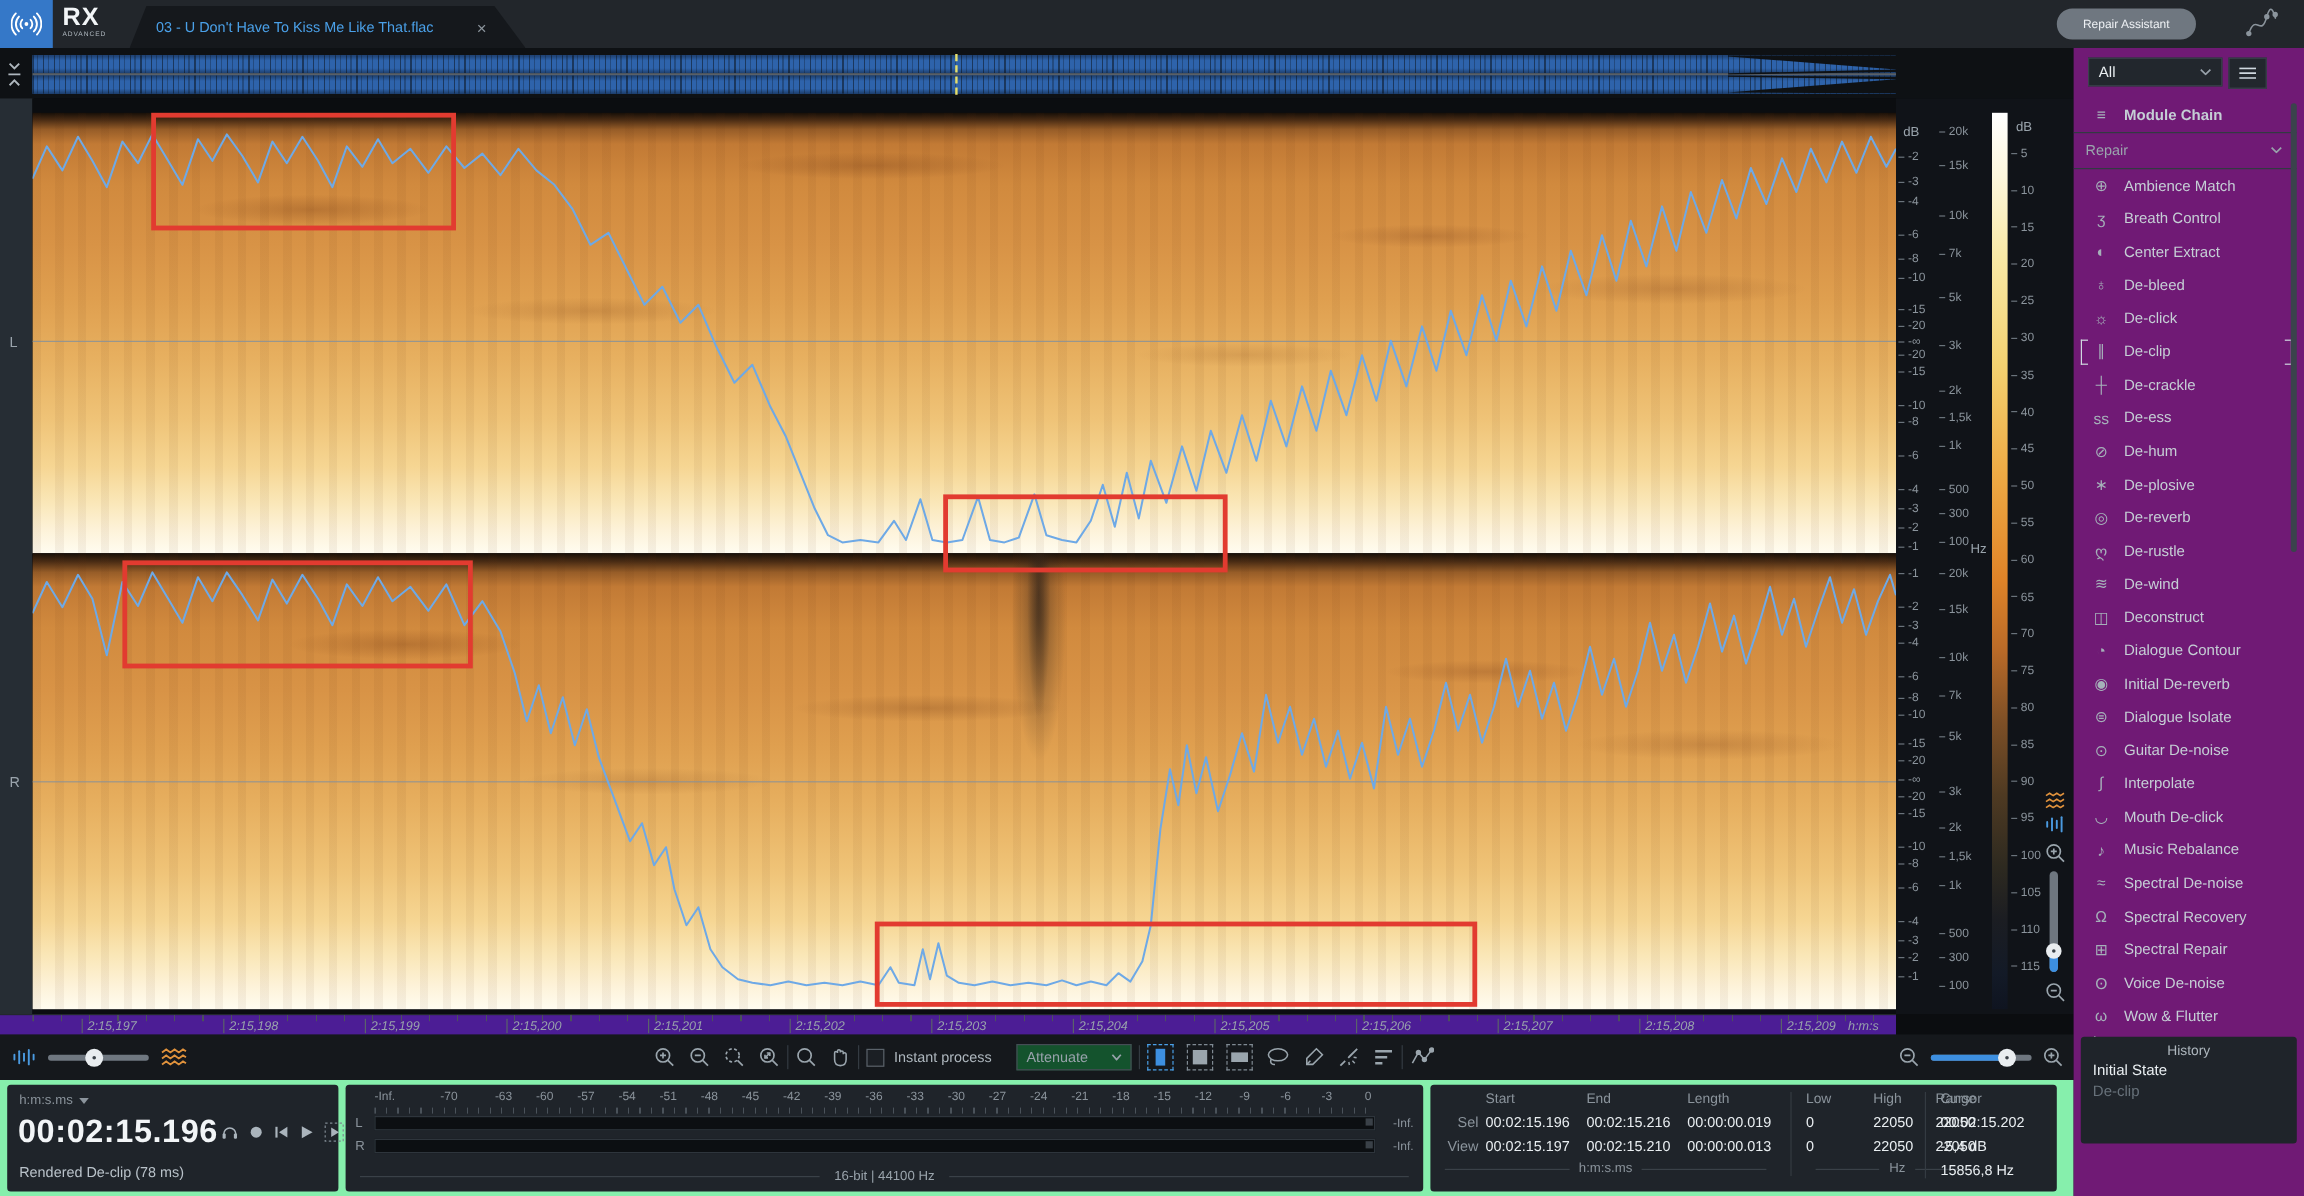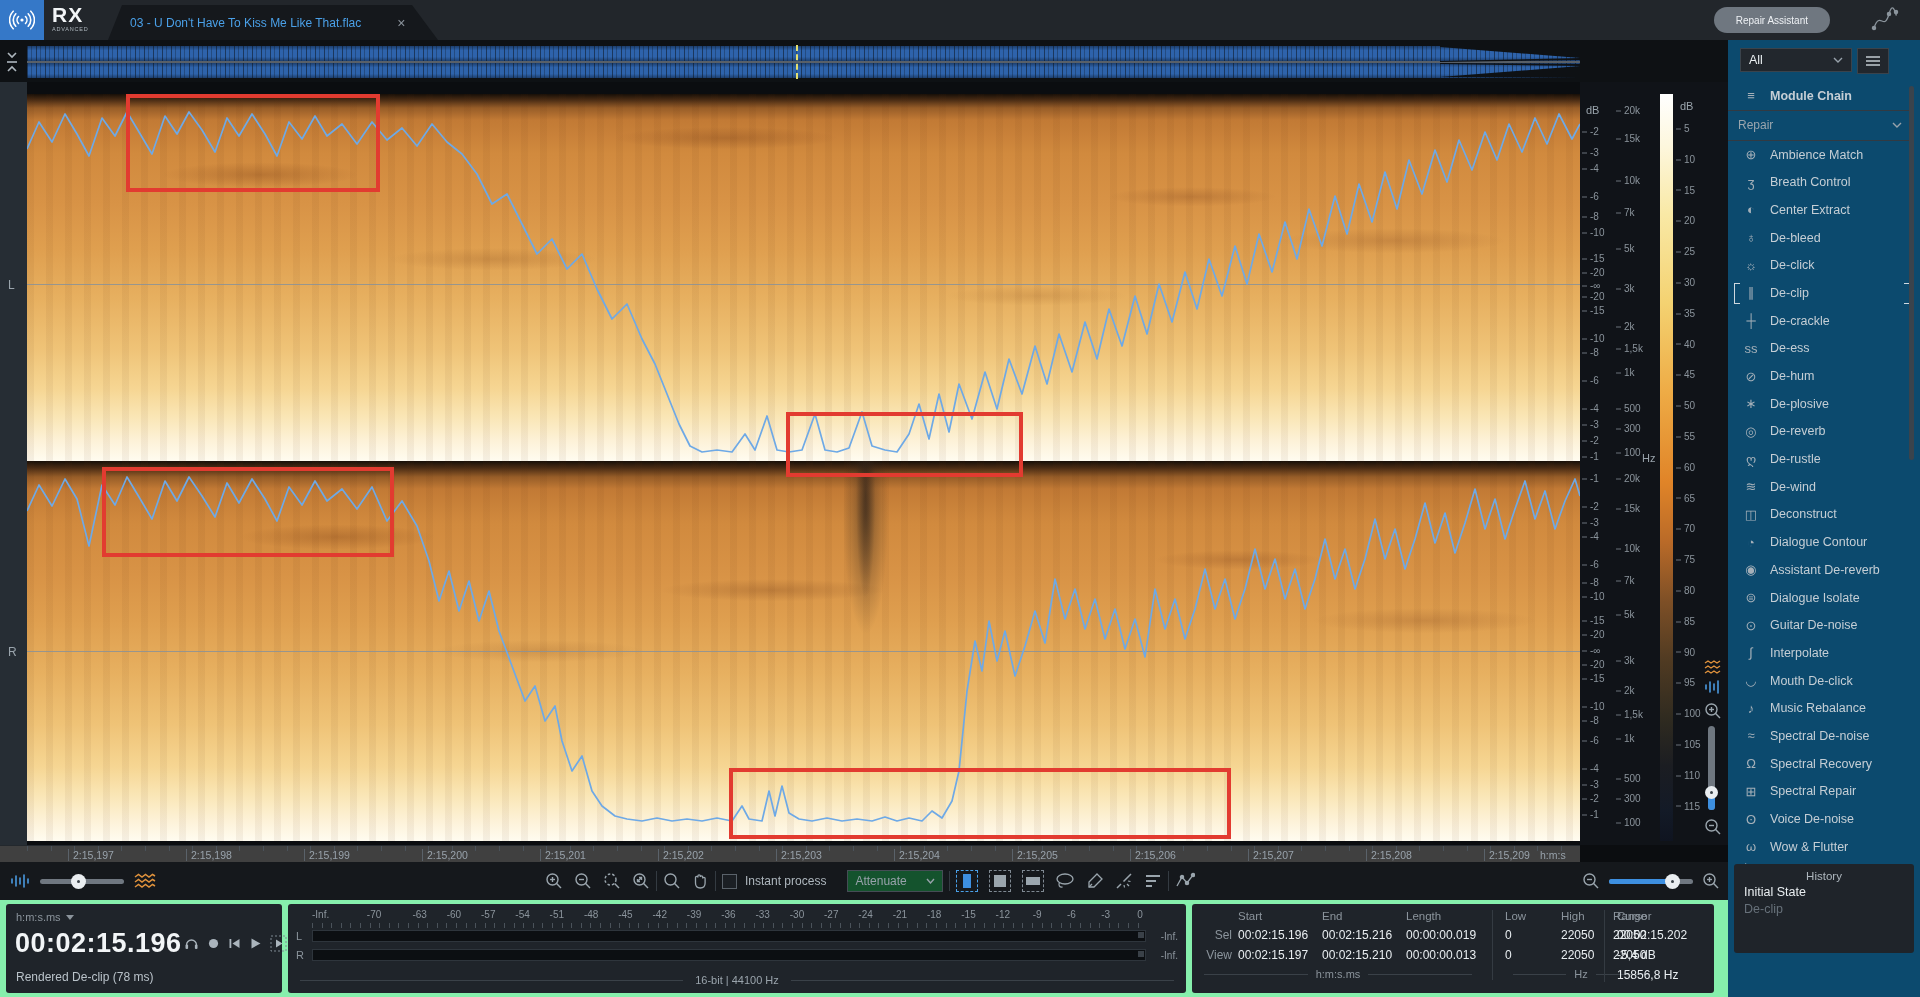--- a/index.html
+++ b/index.html
@@ -52,22 +52,22 @@
     radial-gradient(120px 14px at 78% 26%,rgba(120,60,25,.25),transparent 70%),
     radial-gradient(150px 16px at 33% 50%,rgba(130,70,25,.2),transparent 70%),
     radial-gradient(160px 18px at 90% 42%,rgba(120,60,25,.22),transparent 70%),
     repeating-linear-gradient(90deg,rgba(90,45,15,.06) 0 7px,transparent 7px 19px),
     linear-gradient(to bottom,#170f08 0px,#4a2c14 7px,#975d28 16px,#c27a35 28px,#d18a3e 62px,
       #d89346 114px,#df9f4f 160px,#e7b060 212px,#efc377 264px,#f6d693 306px,#fae7b8 336px,#fdf2d8 360px,#fffcf0 380px);}
   .centerline{position:absolute;left:0;width:1553px;height:1px;background:#8a9298;opacity:.85;}
   .wave-svg{position:absolute;left:0;}
   .redbox{position:absolute;border:4px solid #e23b30;box-sizing:border-box;}
   
-  #timeline{left:0;top:845px;width:1580px;height:17px;background:#404040;
-      border-top:1px solid #23282d;}
+  #timeline{left:0;top:845px;width:1580px;height:17px;background:#4c1d95;
+      border-top:1px solid #23282d;font-style:italic;}
   #timeline .ticks{position:absolute;left:27px;top:0;width:1553px;height:5px;
       background:repeating-linear-gradient(90deg,#4a525a 0 1px,transparent 1px 23.6px);}
   .tl-lab{position:absolute;top:3px;font-size:10.5px;color:#98a2ab;border-left:1px solid #5a626a;padding-left:4px;line-height:12px;}
   .tl-unit{position:absolute;top:3px;font-size:10.5px;color:#98a2ab;}
   
   #scales{left:1580px;top:82px;width:148px;height:763px;background:#101318;}
   .sc-lab{position:absolute;font-size:10px;color:#8b949c;white-space:nowrap;transform:translateY(-50%);}
   .sc-lab .tick{display:inline-block;width:5px;height:1px;background:#6a737b;vertical-align:middle;margin-right:3px;}
   .sc-hdr{position:absolute;font-size:11px;color:#9aa4ac;transform:translateY(-50%);}
   #legendbar{position:absolute;left:80px;top:12px;width:13px;height:747px;
@@ -122,21 +122,21 @@
   #p-sel{left:1192px;top:4px;width:522px;height:89px;font-size:12px;}
   .sel-hdr{color:#8b949c;font-size:11.5px;}
   .sel-val{color:#e9eef1;}
   .sel-rowlab{color:#8b949c;text-align:right;padding-right:6px;}
   #sel-time{position:absolute;left:4px;top:6px;display:grid;grid-template-columns:42px 84px 84px 74px;row-gap:6px;}
   #sel-freq{position:absolute;left:300px;top:6px;display:grid;grid-template-columns:56px 52px 44px;row-gap:6px;border-left:1px solid #343b42;padding-left:12px;}
   #sel-cursor{position:absolute;left:412px;top:6px;border-left:1px solid #343b42;padding-left:12px;display:grid;row-gap:6px;}
   .unit-row{display:flex;align-items:center;color:#8b949c;font-size:11px;}
   .unit-row::before,.unit-row::after{content:"";flex:1;height:1px;background:#3a4148;margin:0 8px;}
   
-  #sidebar{left:1728px;top:40px;width:192px;height:957px;background:#0c4a6e;}
+  #sidebar{left:1728px;top:40px;width:192px;height:957px;background:#701a75;}
   #filter-row{position:absolute;left:12px;top:8px;display:flex;gap:5px;}
   #filter-box{width:112px;height:24px;border:1px solid #3a434c;background:#22272d;display:flex;align-items:center;
       justify-content:space-between;padding:0 8px;box-sizing:border-box;color:#e9eef1;font-size:12.5px;}
   #hamburger{width:30px;height:24px;border:1px solid #3a434c;background:#22272d;display:flex;align-items:center;justify-content:center;}
   #module-panel{position:absolute;left:0px;top:42px;width:186px;height:776px;overflow:hidden;}
   .mod-row{height:27.7px;display:flex;align-items:center;padding-left:10px;position:relative;}
   .mod-icon{width:26px;text-align:center;color:#a5b0b9;font-size:13px;flex:none;}
   .mod-label{color:#c5ced5;font-size:12.5px;margin-left:6px;white-space:nowrap;}
   .mod-row.hdr .mod-label{font-weight:bold;}
   .cat-row{height:29px;display:flex;align-items:center;justify-content:space-between;padding:0 12px 0 10px;
@@ -716,21 +716,21 @@
       <div class="mod-row">
         <span class="mod-icon">◫</span>
         <span class="mod-label">Deconstruct</span>
       </div>
       <div class="mod-row">
         <span class="mod-icon">◔</span>
         <span class="mod-label">Dialogue Contour</span>
       </div>
       <div class="mod-row">
         <span class="mod-icon">◉</span>
-        <span class="mod-label">Assistant De-reverb</span>
+        <span class="mod-label">Initial De-reverb</span>
       </div>
       <div class="mod-row">
         <span class="mod-icon">⊜</span>
         <span class="mod-label">Dialogue Isolate</span>
       </div>
       <div class="mod-row">
         <span class="mod-icon">⊙</span>
         <span class="mod-label">Guitar De-noise</span>
       </div>
       <div class="mod-row">

